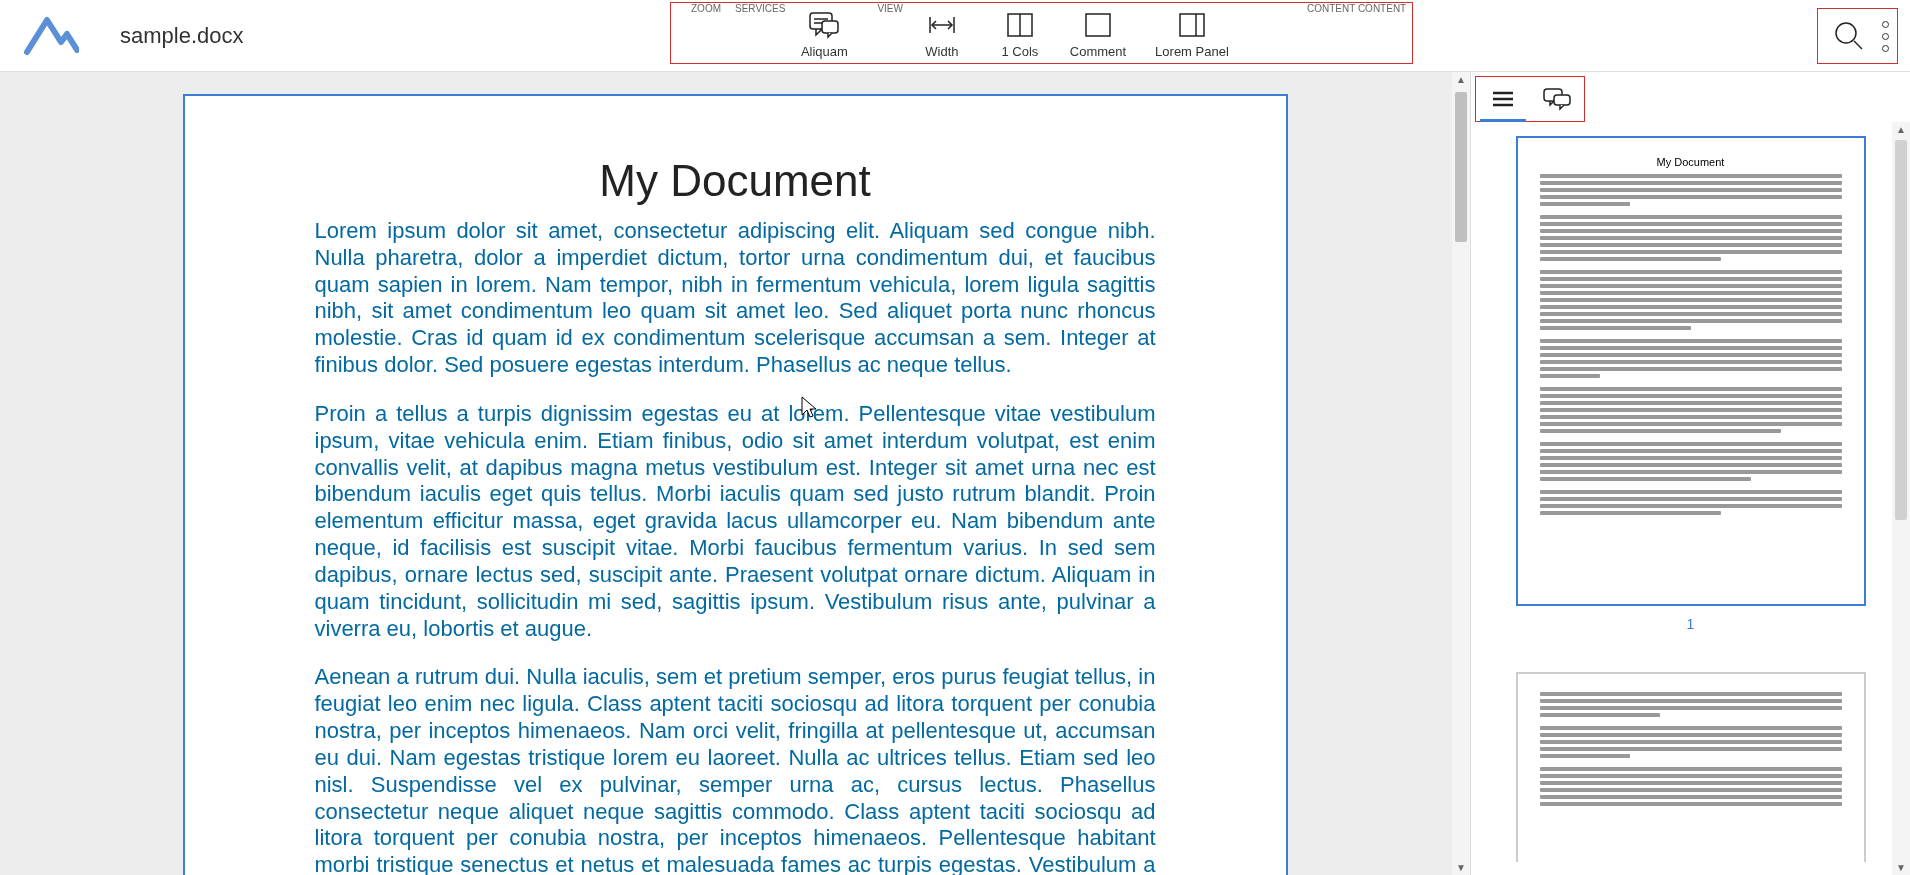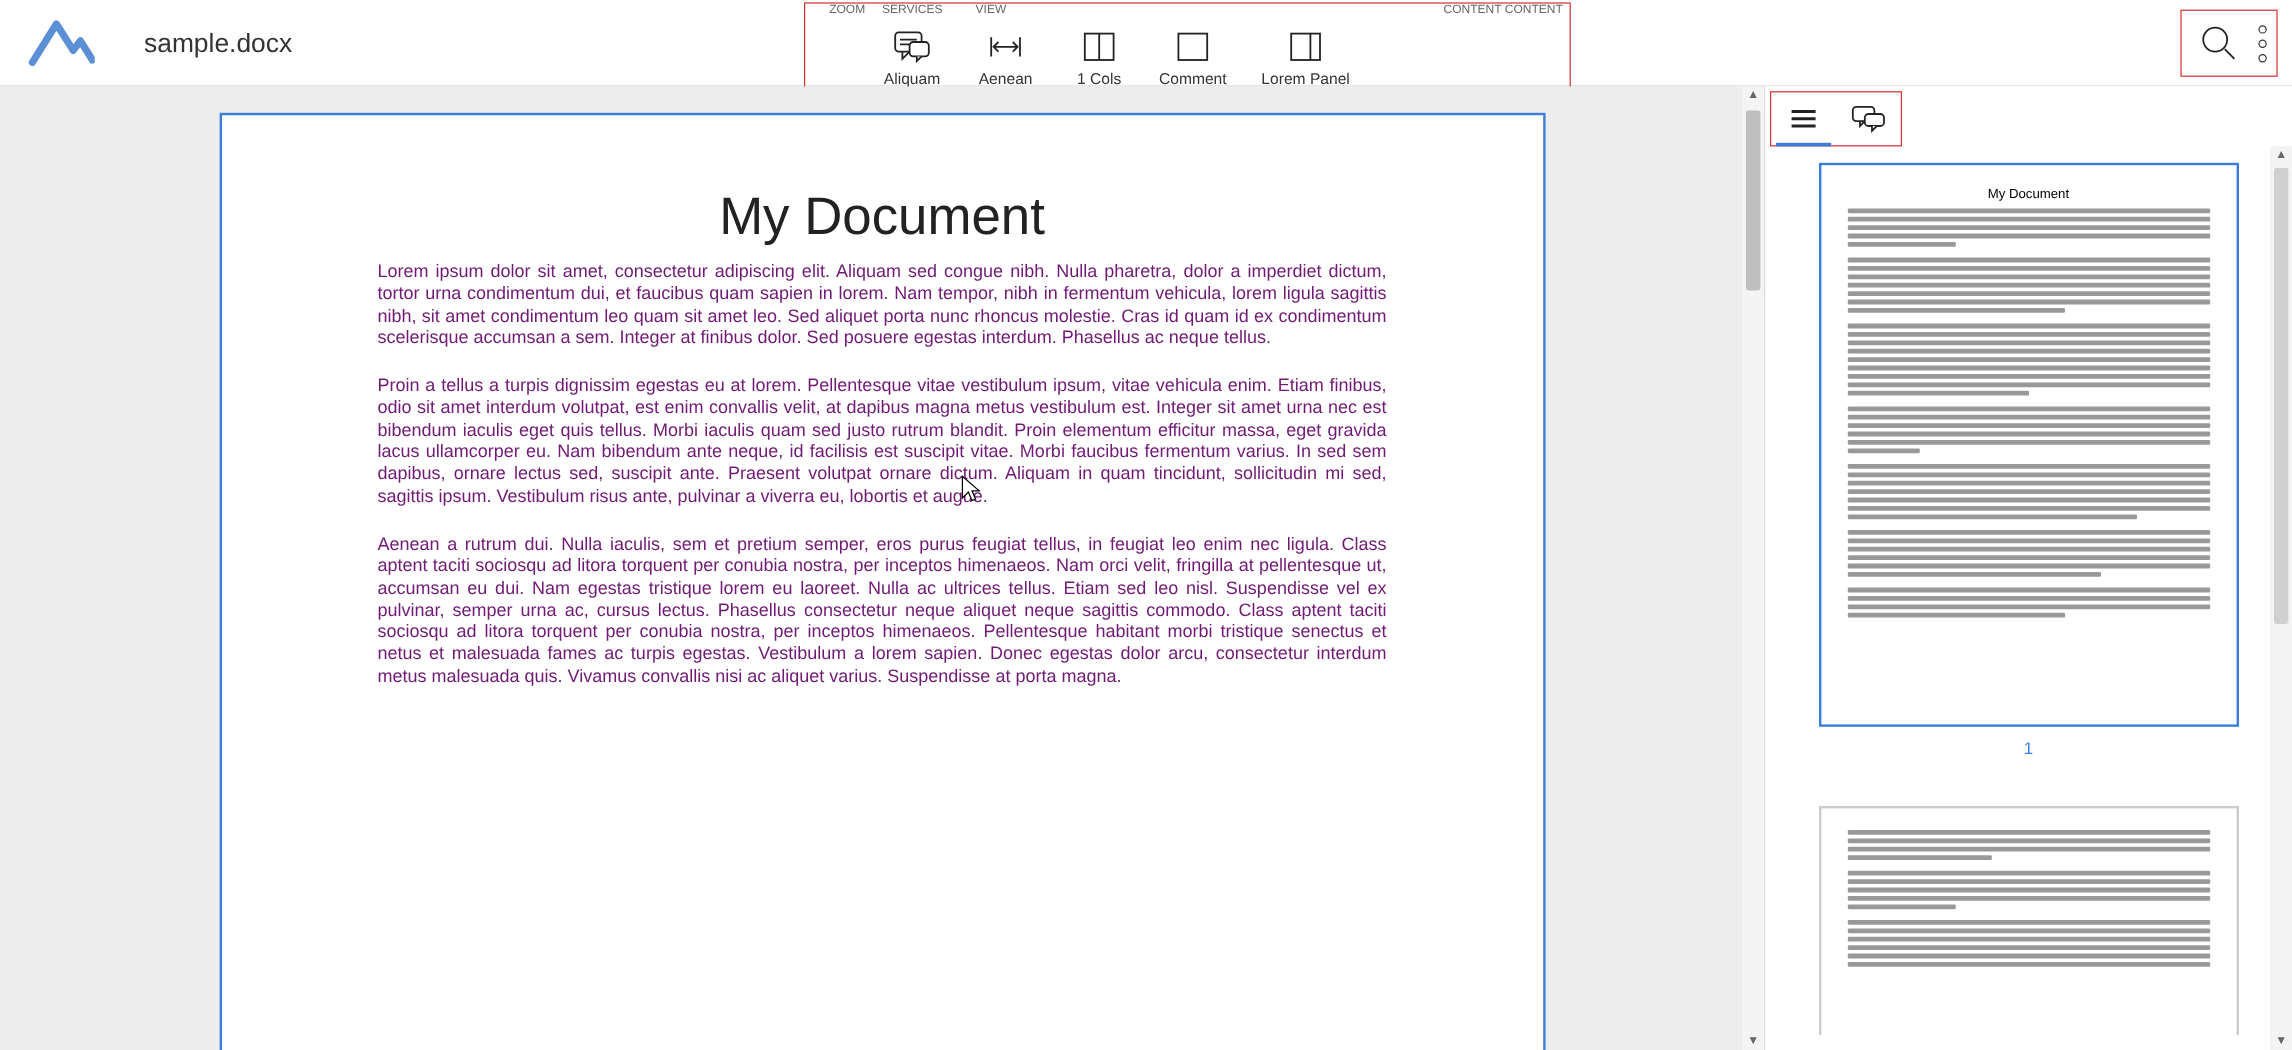--- a/index.html
+++ b/index.html
@@ -6,41 +6,41 @@
 body { font-family: Arial, Helvetica, sans-serif; background: #f0f0f0; width: 1910px; height: 875px; overflow: hidden; }
 
 
 .header { background: #fff; height: 72px; display: flex; align-items: center; position: relative; border-bottom: 1px solid #e0e0e0; }
 .logo { width: 60px; height: 50px; margin-left: 20px; display: flex; align-items: center; justify-content: center; }
 .filename { margin-left: 40px; font-size: 22px; color: #333; }
 
 
 .toolbar-wrap { position: absolute; left: 670px; top: 2px; border: 1px solid #d32f2f; padding: 0 6px 4px 6px; }
 .toolbar-groups { display: flex; gap: 0; }
-.toolbar-group { display: flex; flex-direction: column; align-items: flex-start; }
+.toolbar-group { display: flex; flex-direction: row; align-items: flex-start; }
 .group-label { font-size: 10px; color: #666; padding-left: 14px; height: 14px; }
 .group-items { display: flex; }
 .tool-btn { display: flex; flex-direction: column; align-items: center; justify-content: flex-end; width: 78px; height: 56px; cursor: pointer; }
 .tool-btn.wide { width: 110px; }
 .tool-btn.wider { width: 110px; }
 .tool-icon { height: 34px; display: flex; align-items: center; justify-content: center; }
 .tool-label { font-size: 13px; color: #333; margin-top: 2px; }
 
 
 .right-controls { position: absolute; right: 12px; top: 8px; border: 1px solid #d32f2f; display: flex; align-items: center; padding: 6px 8px; height: 56px; }
 .right-controls .tool-icon { margin: 0 6px; }
 .kebab { display: flex; flex-direction: column; gap: 5px; margin-left: 10px; cursor: pointer; }
 .kebab .dot { width: 7px; height: 7px; border: 1.5px solid #333; border-radius: 50%; }
 
 
 .main { display: flex; height: 803px; }
 .doc-area { flex: 1; position: relative; background: #ededed; overflow: hidden; }
 .page { background: #fff; border: 2px solid #3b7dd8; width: 1105px; margin: 22px auto 0 auto; padding: 60px 130px; height: 1200px; position: relative; }
 .page h1 { font-size: 44px; font-weight: 300; text-align: center; margin-bottom: 12px; color: #222; }
-.page p { font-size: 15px; line-height: 1.22; color: #701a75; text-align: justify; margin-bottom: 22px; }
+.page p { font-size: 22px; line-height: 1.22; color: #0369a1; text-align: justify; margin-bottom: 22px; }
 
 
 .v-scroll { position: absolute; right: 0; top: 0; width: 18px; height: 100%; background: #f4f4f4; }
 .v-scroll .thumb { position: absolute; top: 20px; left: 3px; width: 12px; height: 150px; background: #bfbfbf; border-radius: 2px; }
 .v-scroll .arrow { position: absolute; left: 4px; font-size: 10px; color: #666; }
 .v-scroll .arrow.up { top: 2px; }
 .v-scroll .arrow.down { bottom: 2px; }
 
 
 .right-panel { width: 440px; background: #fff; border-left: 1px solid #ddd; position: relative; overflow: hidden; }
@@ -109,21 +109,21 @@
           <div class="tool-btn">
             <div class="tool-icon">
               <svg width="32" height="28">
                   <line x1="4" y1="6" x2="4" y2="22" stroke="#222" stroke-width="1.5"></line>
                   <line x1="28" y1="6" x2="28" y2="22" stroke="#222" stroke-width="1.5"></line>
                   <line x1="6" y1="14" x2="26" y2="14" stroke="#222" stroke-width="1.5"></line>
                   <path d="M10 10 L6 14 L10 18" fill="none" stroke="#222" stroke-width="1.5"></path>
                   <path d="M22 10 L26 14 L22 18" fill="none" stroke="#222" stroke-width="1.5"></path>
                 </svg>
             </div>
-            <div class="tool-label">Aenean</div>
+            <div class="tool-label">Width</div>
           </div>
           <div class="tool-btn">
             <div class="tool-icon">
               <svg width="30" height="28">
                   <rect x="3" y="3" width="24" height="22" fill="none" stroke="#222" stroke-width="1.5"></rect>
                   <line x1="15" y1="3" x2="15" y2="25" stroke="#222" stroke-width="1.5"></line>
                 </svg>
             </div>
             <div class="tool-label">1 Cols</div>
           </div>

